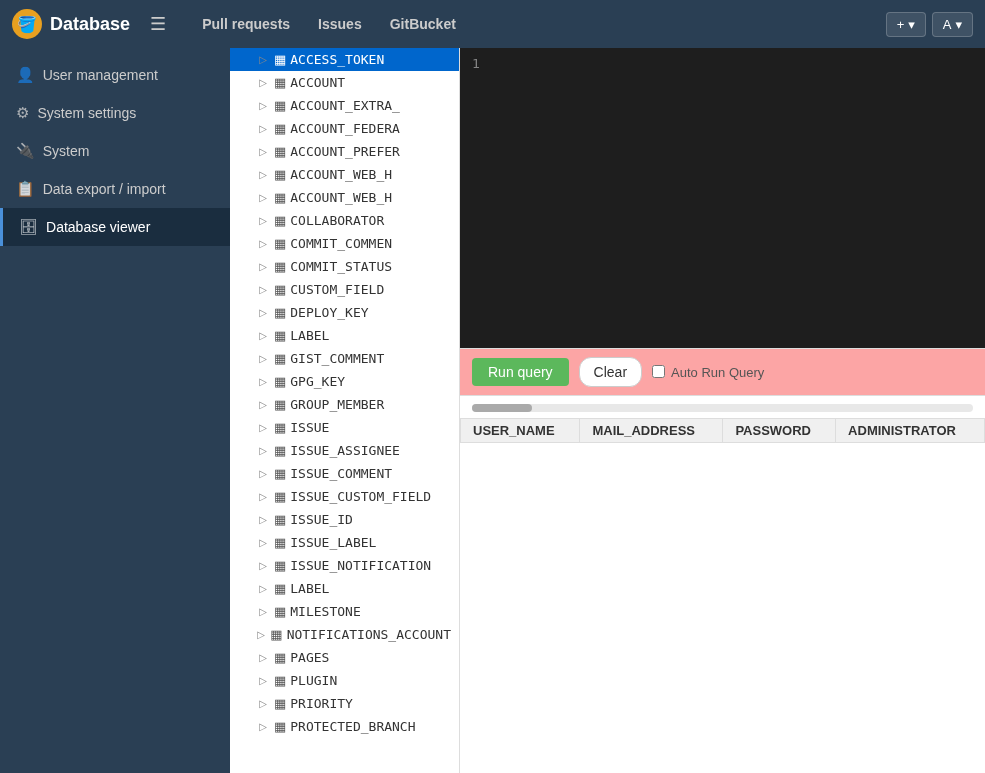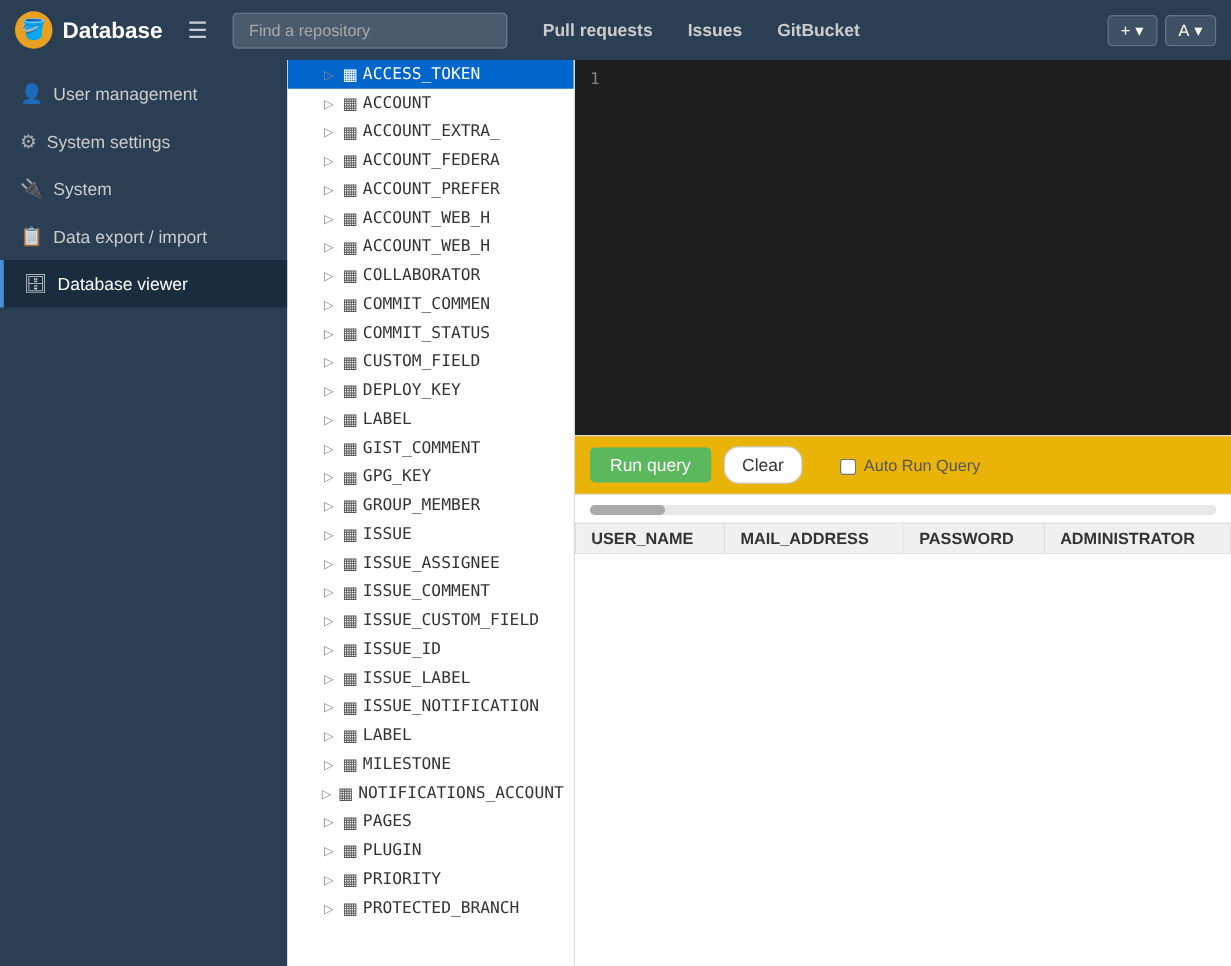--- a/index.html
+++ b/index.html
@@ -176,21 +176,21 @@
     .query-line-num {
       color: #858585;
       user-select: none;
       margin-right: 16px;
     }
     .query-toolbar {
       display: flex;
       align-items: center;
       gap: 10px;
       padding: 8px 12px;
-      background: #eab308;
+      background: #fca5a5;
       border-top: 1px solid #ddd;
       border-bottom: 1px solid #ddd;
       flex-shrink: 0;
     }
     .btn-run {
       background: #5cb85c;
       color: #fff;
       border: none;
       border-radius: 4px;
       padding: 6px 16px;
@@ -202,26 +202,25 @@
       background: #fff;
       color: #333;
       border: 1px solid #ccc;
       border-radius: 12px;
       padding: 6px 14px;
       cursor: pointer;
       font-size: 14px;
     }
     .auto-run-label {
       display: flex;
-      align-items: flex-end;
+      align-items: flex-start;
       gap: 6px;
       font-size: 13px;
       color: #555;
       cursor: pointer;
-      margin-left: 20px;
     }
 
     
     .results-area {
       flex: 1;
       overflow: auto;
       background: #fff;
     }
     .results-table {
       width: 100%;
@@ -254,21 +253,20 @@
   </style>
 </head>
 <body>
 
 <nav class="navbar">
   <a class="navbar-brand">
     <div class="navbar-brand-icon">🪣</div>
     <span>Database</span>
   </a>
   <button class="navbar-toggle">☰</button>
-  <input class="navbar-search" type="text" placeholder="Find a repository" style="">
   <div class="navbar-links">
     <a class="navbar-link">Pull requests</a>
     <a class="navbar-link">Issues</a>
     <a class="navbar-link">GitBucket</a>
   </div>
   <div class="navbar-actions">
     <button class="navbar-btn">
       <span>+</span>
       <span>▾</span>
     </button>

